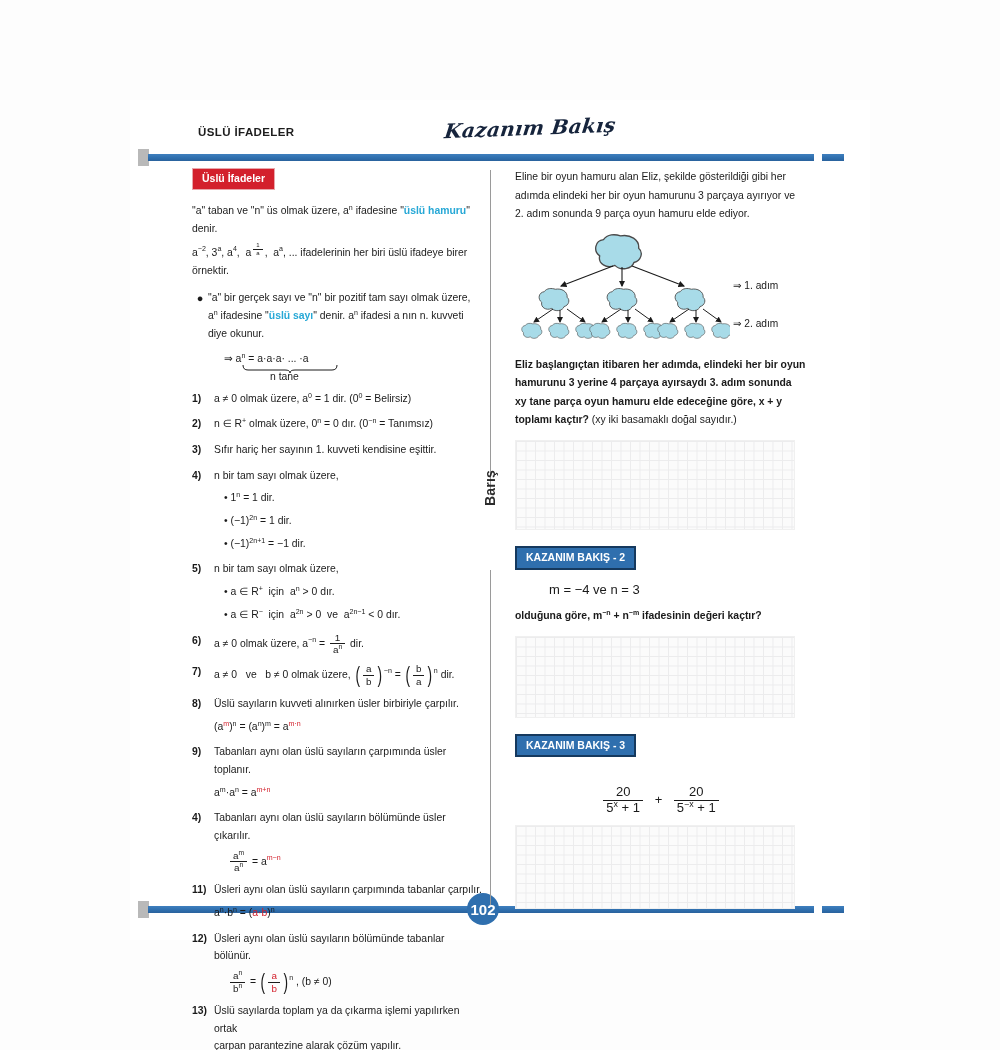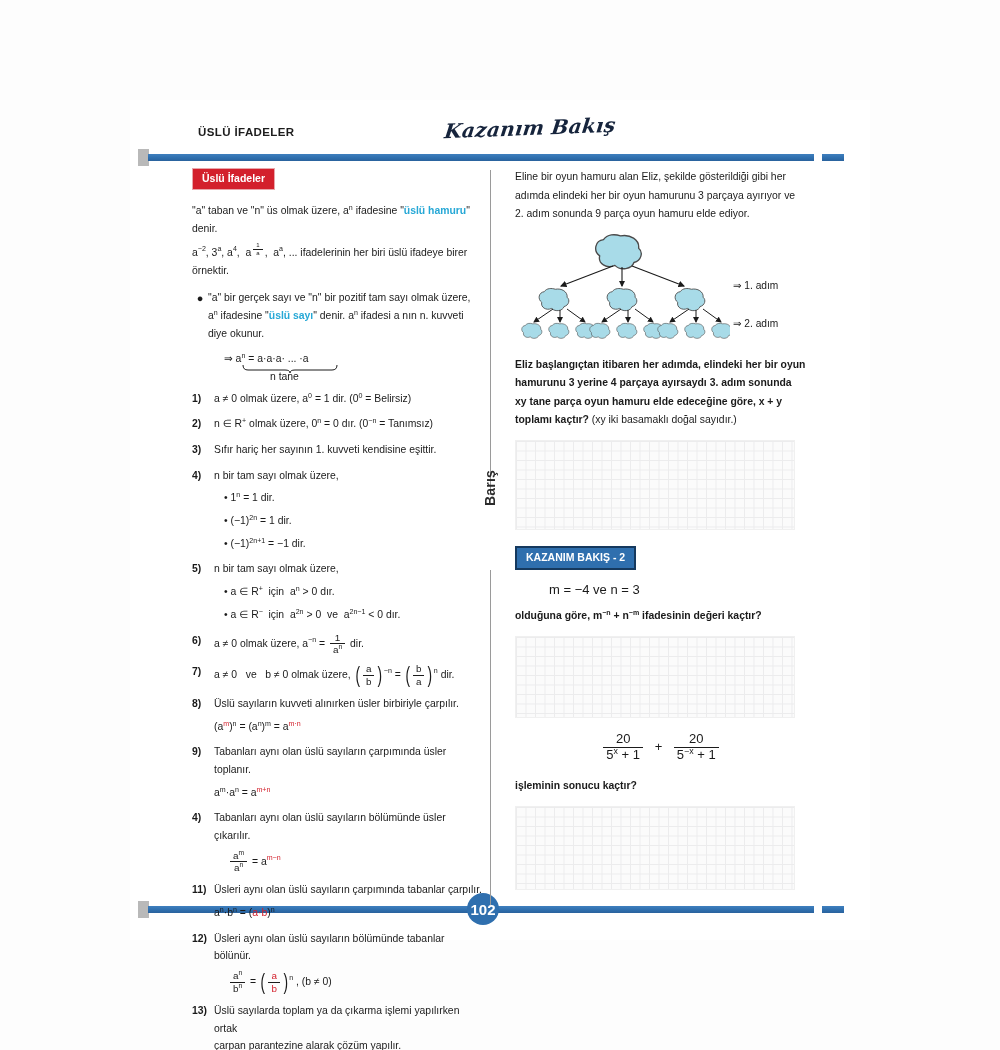--- a/index.html
+++ b/index.html
@@ -561,33 +561,35 @@
       </div>
 
       <div class="q-center" style="text-align:left;padding-left:34px;">m = −4   ve   n = 3</div>
 
       <p class="q-bold">
         <span>olduğuna göre, m</span><sup>−n</sup><span> + n</span><sup>−m</sup><span> ifadesinin değeri kaçtır?</span>
       </p>
 
       <div class="answer-grid ag-2"></div>
 
-
-      <div class="q-center" style="margin-top:14px;">
+      <div style="margin-top:16px;">
+        <span class="badge-blue">KAZANIM BAKIŞ - 3</span>
+      </div>
+
+      <div class="q-center" style="margin-top:28px;">
         <span class="frac" style="font-size:1em;">
           <span class="num">20</span>
           <span class="den"><span>5</span><sup>x</sup><span> + 1</span></span>
         </span>
         <span style="padding:0 6px;">+</span>
         <span class="frac" style="font-size:1em;">
           <span class="num">20</span>
           <span class="den"><span>5</span><sup>−x</sup><span> + 1</span></span>
         </span>
       </div>
 
-      <p class="q-bold" style="margin-top:14px;">işleminin sonucu kaçtır?</p>
 
       <div class="answer-grid ag-3"></div>
 
     </div>
 
   </div>
 </div>
 
 </body></html>

